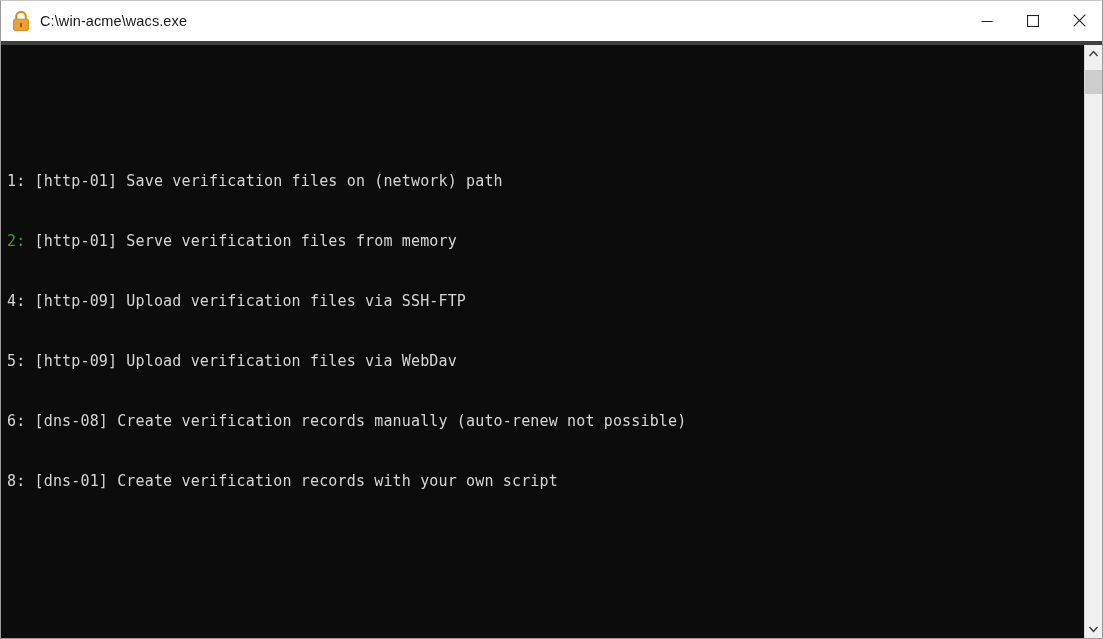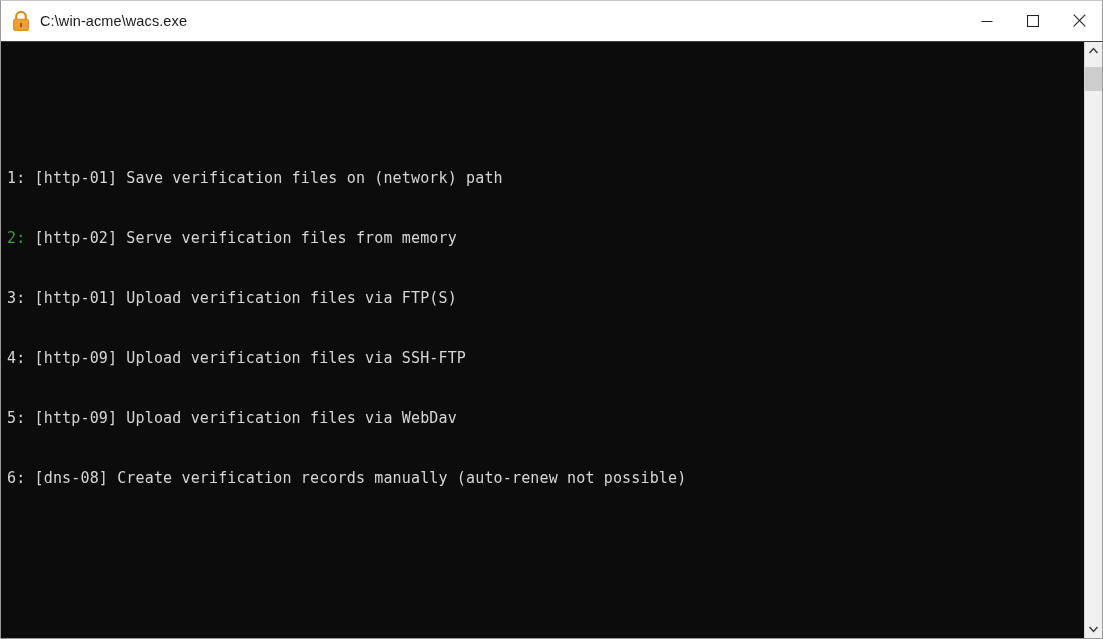--- a/index.html
+++ b/index.html
@@ -29,21 +29,21 @@
   }
 
   
   .titlebar {
     height: 40px;
     min-height: 40px;
     background: #ffffff;
     display: flex;
     align-items: center;
     position: relative;
-    border-bottom: 1px solid #404040;
+    border-bottom: 4px solid #404040;
   }
   .titlebar-left {
     display: flex;
     align-items: center;
     padding-left: 10px;
     flex: 1;
     min-width: 0;
   }
   .lock-icon {
     width: 20px;
@@ -173,25 +173,25 @@
     </div>
   </div>
 
   <div class="console-area">
 
     <div class="console">
 
       
       <div>
         <div class="line"><span class="w">1:</span><span class="w"> [http-01] Save verification files on (network) path</span></div>
-        <div class="line"><span class="g">2:</span><span class="w"> [http-02] Serve verification files from memory</span></div>
-        <div class="line"><span class="w">3:</span><span class="w"> [http-01] Upload verification files via FTP(S)</span></div>
+        <div class="line"><span class="g">2:</span><span class="w"> [http-01] Serve verification files from memory</span></div>
         <div class="line"><span class="w">4:</span><span class="w"> [http-09] Upload verification files via SSH-FTP</span></div>
         <div class="line"><span class="w">5:</span><span class="w"> [http-09] Upload verification files via WebDav</span></div>
         <div class="line"><span class="w">6:</span><span class="w"> [dns-08] Create verification records manually (auto-renew not possible)</span></div>
+        <div class="line"><span class="w">8:</span><span class="w"> [dns-01] Create verification records with your own script</span></div>
         
         
       </div>
 
       
       
 
       
 
       

